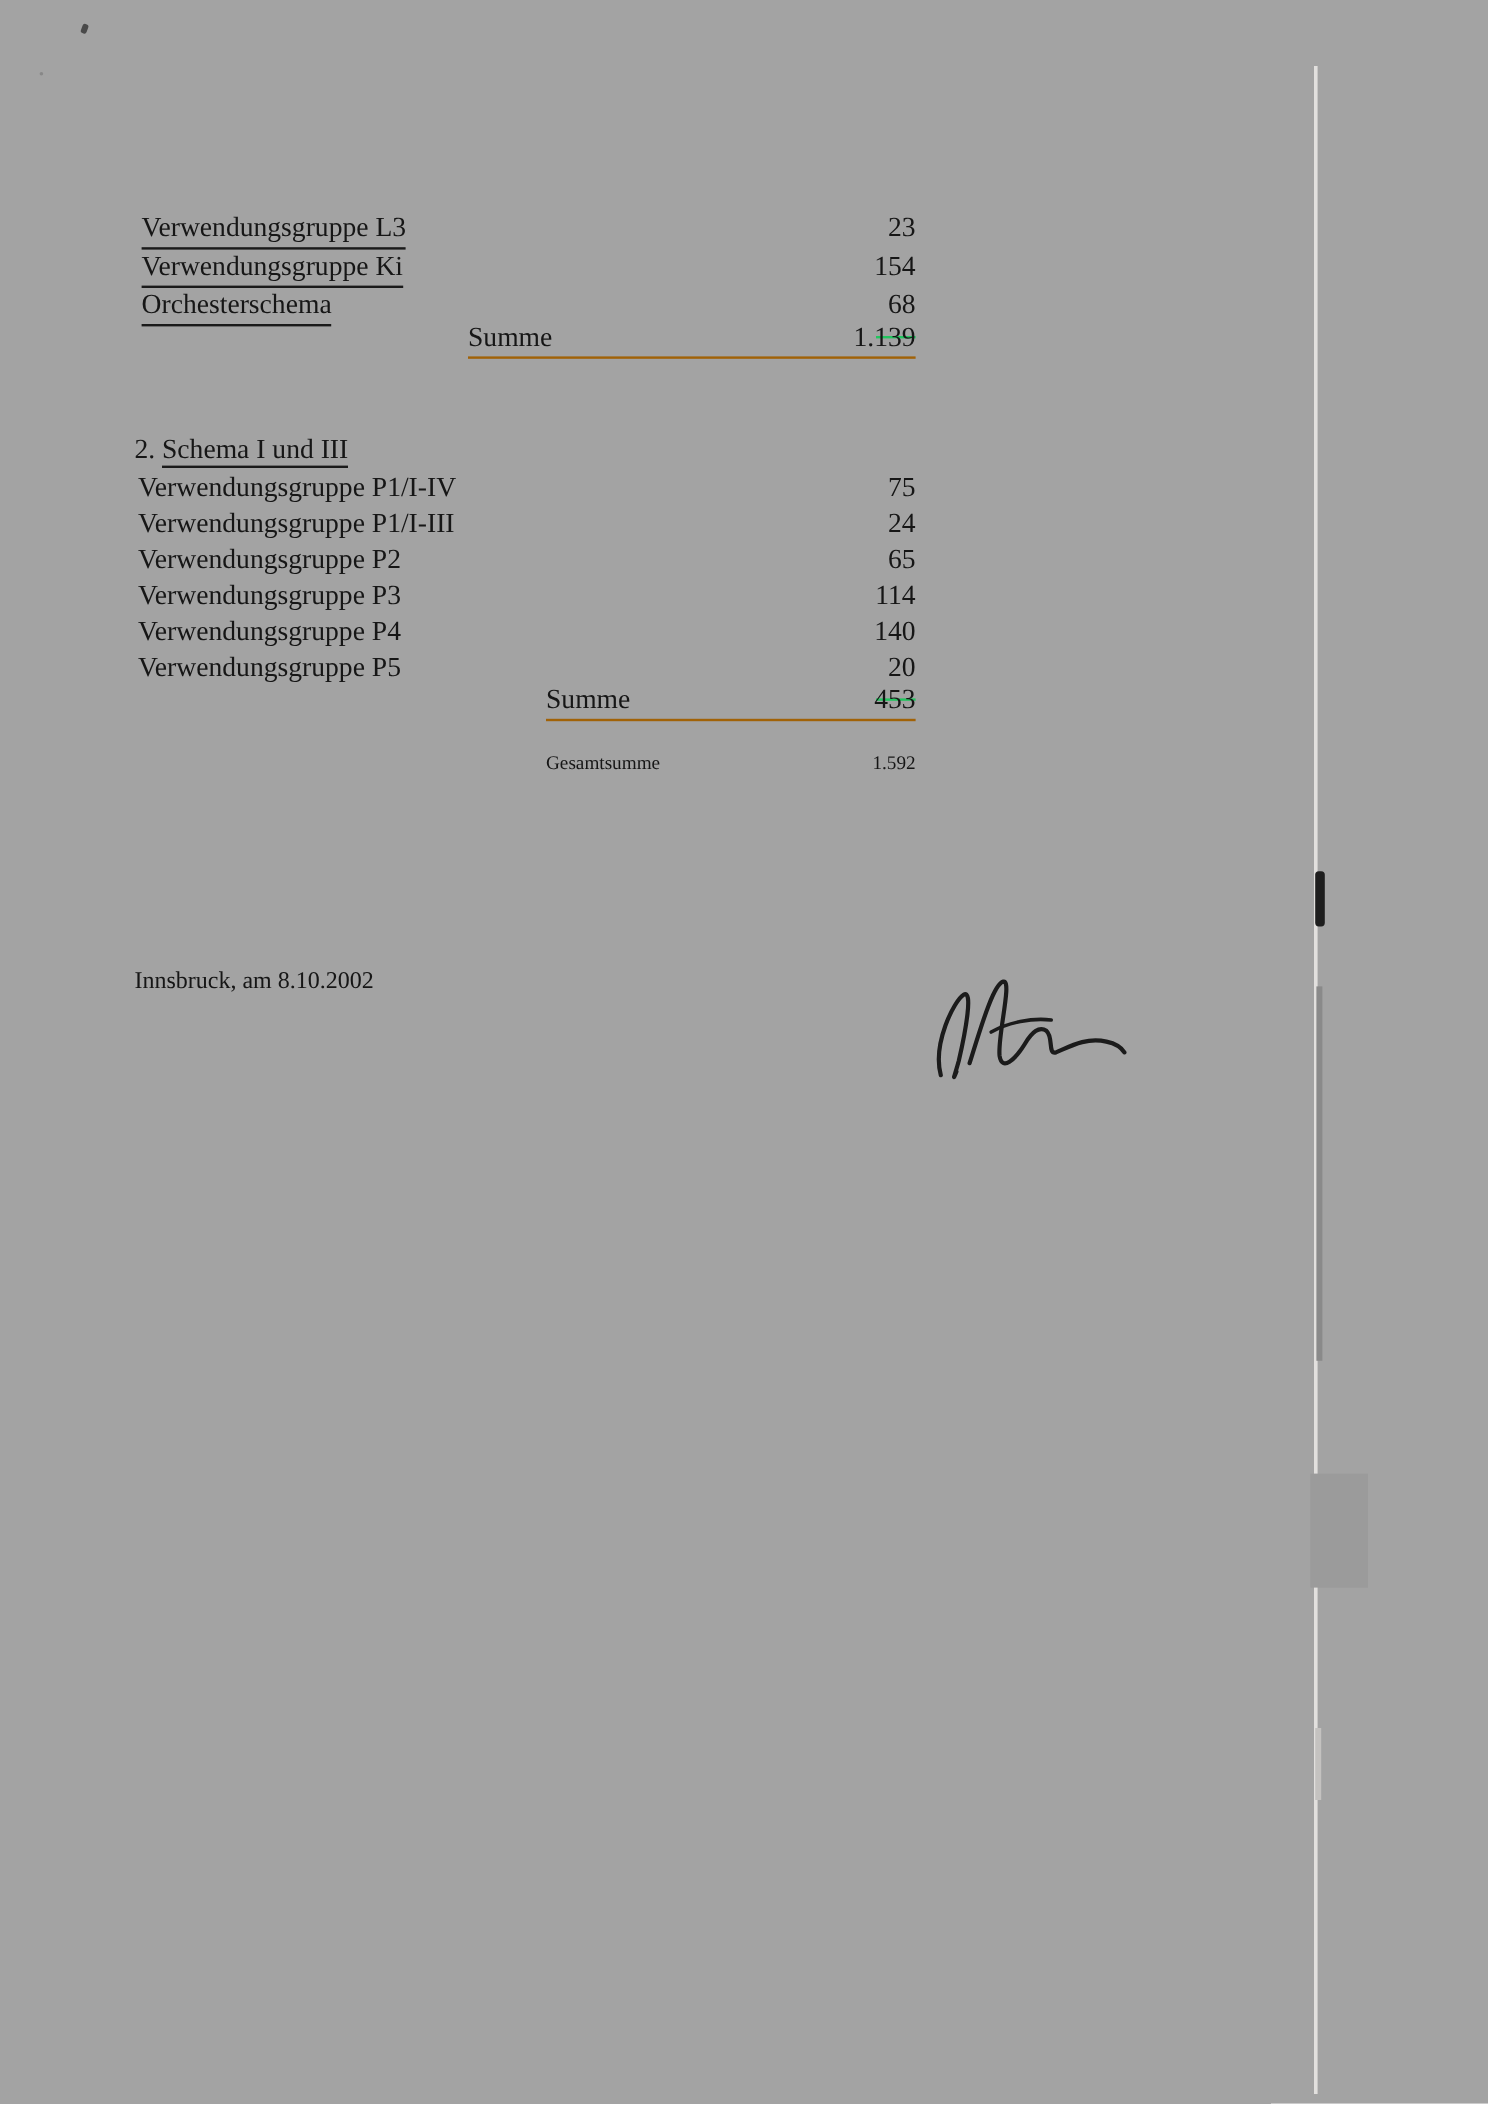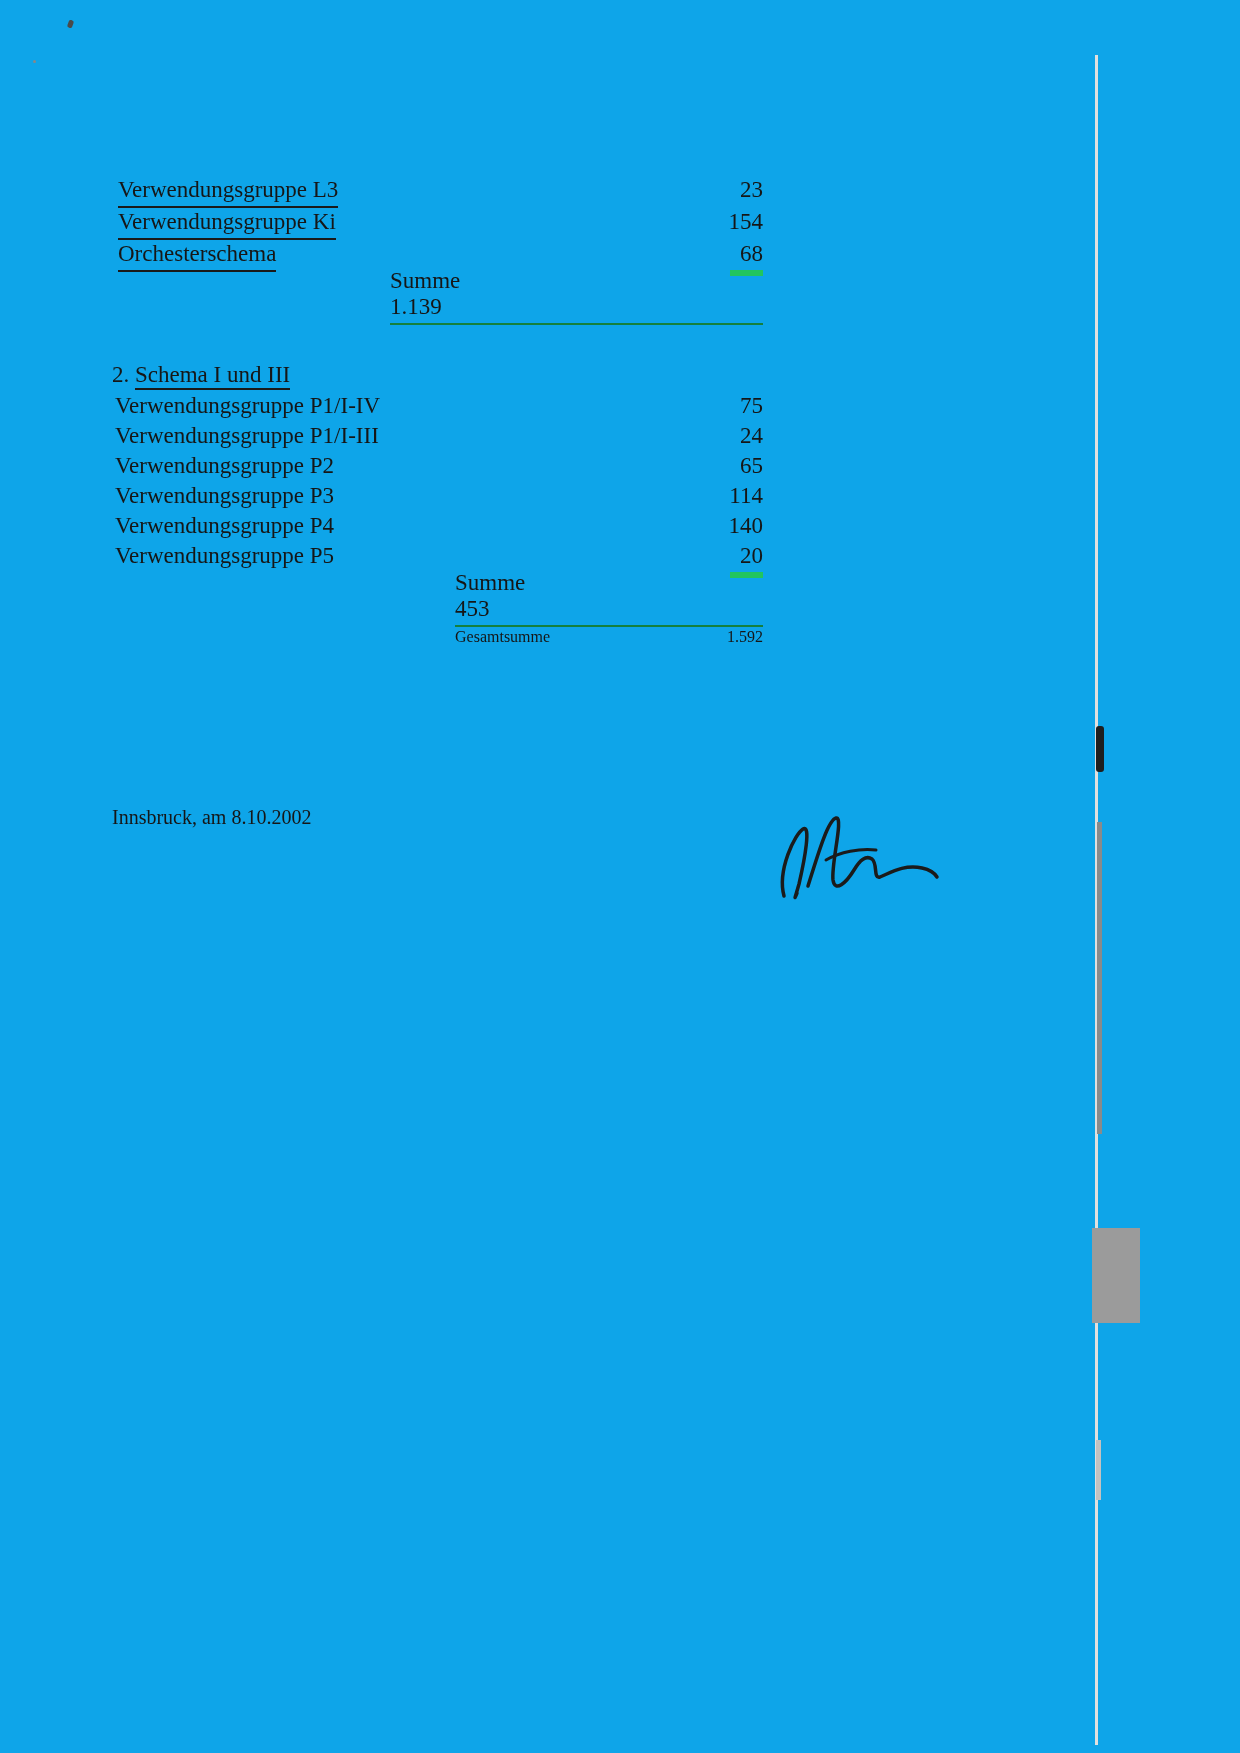--- a/index.html
+++ b/index.html
@@ -1,43 +1,42 @@
 <!DOCTYPE html>
 <html><head>
 <meta charset="utf-8">
 <style>
   * { margin: 0; padding: 0; box-sizing: border-box; }
   html, body { background: #e8e8e8; }
   .page {
     position: relative;
     width: 1240px;
     height: 1753px;
-    background: #0ea5e9;
+    background: #a3a3a3;
     overflow: hidden;
     font-family: "Liberation Serif", "DejaVu Serif", serif;
     color: #161616;
     font-size: 23px;
   }
   .row {
     position: absolute;
     display: flex;
     justify-content: space-between;
     align-items: baseline;
     line-height: 1.25;
   }
   .u { border-bottom: 2px solid #1a1a1a; padding-bottom: 1px; }
-  .u-val { border-bottom: 6px solid #22c55e; padding-bottom: 1px; padding-left: 10px; }
+  .u-val { border-bottom: 2px solid #22c55e; padding-bottom: 11px; padding-left: 10px; }
   .summe-row {
     position: absolute;
     display: flex;
     justify-content: space-between;
     align-items: flex-start;
-    border-bottom: 2px solid #15803d;
+    border-bottom: 2px solid #a16207;
     padding-bottom: 3px;
-    flex-direction: column;
   }
   .heading { position: absolute; }
   .total-row {
     position: absolute;
     display: flex;
     justify-content: space-between;
     align-items: center;
     font-weight: normal;
     font-size: 16px;
   }

